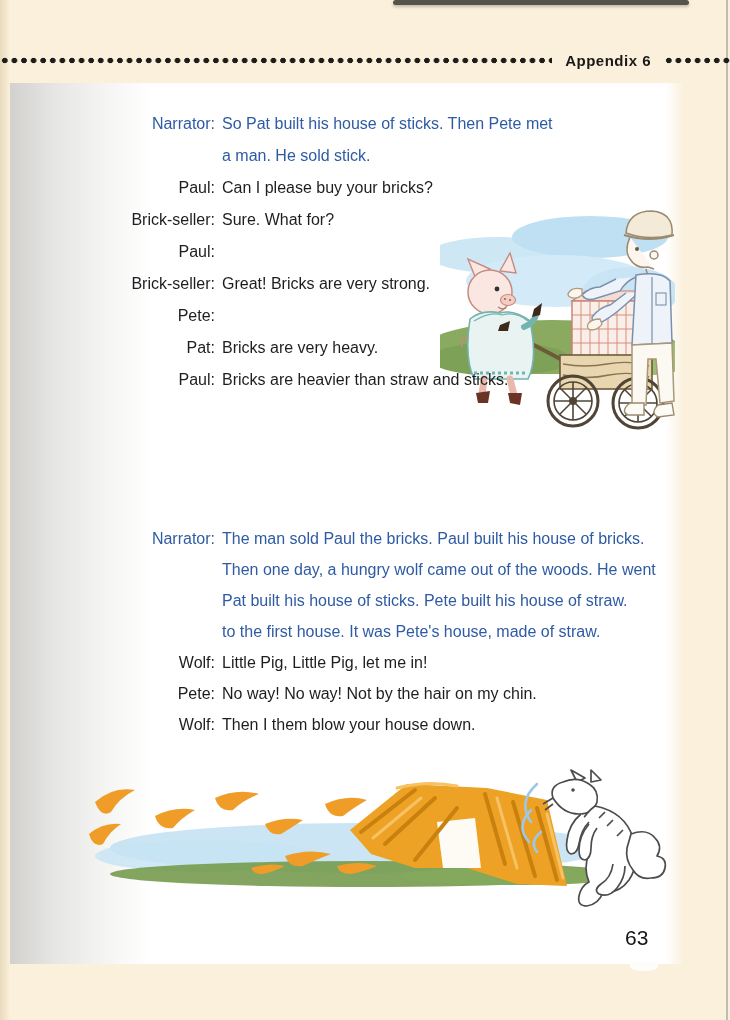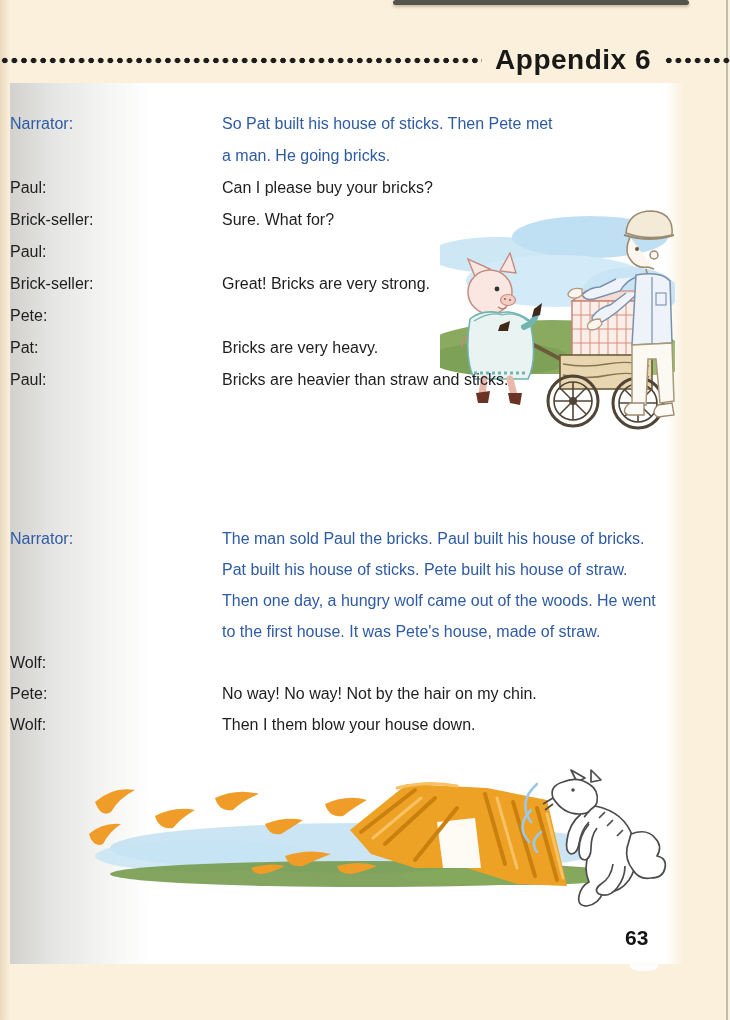--- a/index.html
+++ b/index.html
@@ -21,37 +21,37 @@
     background:linear-gradient(90deg,#d2d1ce 0px,#e6e6e4 45px,#f3f3f1 90px,#ffffff 140px,
                #ffffff calc(100% - 16px),#fbf2e0 100%);}
   .page-curl{position:absolute;left:630px;top:962px;width:28px;height:9px;background:#fdfdfc;
     border-radius:0 0 60% 60%;}
   
   .header-row{position:absolute;left:0;top:46px;width:730px;height:28px;display:flex;align-items:center;}
   .dots{height:7px;background-image:radial-gradient(circle,#1d1d1b 2.5px,rgba(0,0,0,0) 3.1px);
     background-size:9.6px 7px;background-repeat:repeat-x;background-position:left center;}
   .dots-left{flex:1;}
   .dots-right{width:66px;}
-  .appendix-title{margin:0 13px;font-size:28px;font-weight:700;color:#191918;letter-spacing:.5px;white-space:nowrap;}
+  .appendix-title{margin:0 13px;font-size:15px;font-weight:700;color:#191918;letter-spacing:.5px;white-space:nowrap;}
   
   .script-block{position:absolute;left:10px;width:714px;z-index:2;}
   .block1{top:108px;}
   .block2{top:523px;}
   .entry{display:grid;grid-template-columns:205px 1fr;column-gap:7px;}
-  .speaker{text-align:left;}
+  .speaker{text-align:right;}
   .speaker,.line{font-size:16px;color:#1e1e1e;white-space:nowrap;}
   .block1 .speaker,.block1 .line{line-height:32px;height:32px;}
   .block2 .speaker,.block2 .line{line-height:31px;height:31px;}
   .narrator{color:#2e5ba4;}
   
   .illus{position:absolute;z-index:1;}
   .illus-cart{left:440px;top:197px;width:235px;height:238px;}
   .illus-straw{left:85px;top:768px;width:585px;height:142px;}
   
-  .page-number{position:absolute;left:625px;top:926px;font-size:21px;font-weight:700;color:#141414;z-index:2;}
+  .page-number{position:absolute;left:625px;top:926px;font-size:21px;font-weight:400;color:#141414;z-index:2;}
 </style>
 </head>
 <body>
 
 <div class="left-band"></div>
 <div class="top-bar"></div>
 <div class="right-edge"></div>
 <div class="page"></div>
 <div class="page-curl"></div>
 
@@ -217,21 +217,21 @@
     <path d="M546,66 q16,-6 24,4 q8,8 2,18 q10,2 8,12 q-2,10 -14,10 q-12,2 -18,-8 q-8,-10 -6,-22 Z"></path>
     <path d="M520,44 l-6,6 M528,52 l-6,6 M538,62 l-6,6" fill="none"></path>
   </g>
 </svg>
 
 <div class="script-block block1">
     <div class="entry">
       <div class="speaker narrator">Narrator:</div>
       <div>
         <div class="line narrator">So Pat built his house of sticks. Then Pete met</div>
-        <div class="line narrator">a man. He going bricks.</div>
+        <div class="line narrator">a man. He sold stick.</div>
       </div>
     </div>
     <div class="entry">
       <div class="speaker">Paul:</div>
       <div>
         <div class="line">Can I please buy your bricks?</div>
       </div>
     </div>
     <div class="entry">
       <div class="speaker">Brick-seller:</div>
@@ -262,27 +262,30 @@
       <div>
         <div class="line">Bricks are heavier than straw and sticks.</div>
       </div>
     </div>
   </div>
 <div class="script-block block2">
     <div class="entry">
       <div class="speaker narrator">Narrator:</div>
       <div>
         <div class="line narrator">The man sold Paul the bricks. Paul built his house of bricks.</div>
+        <div class="line narrator">Then one day, a hungry wolf came out of the woods. He went</div>
         <div class="line narrator">Pat built his house of sticks. Pete built his house of straw.</div>
-        <div class="line narrator">Then one day, a hungry wolf came out of the woods. He went</div>
         <div class="line narrator">to the first house. It was Pete's house, made of straw.</div>
       </div>
     </div>
     <div class="entry">
       <div class="speaker">Wolf:</div>
+      <div>
+        <div class="line">Little Pig, Little Pig, let me in!</div>
+      </div>
     </div>
     <div class="entry">
       <div class="speaker">Pete:</div>
       <div>
         <div class="line">No way! No way! Not by the hair on my chin.</div>
       </div>
     </div>
     <div class="entry">
       <div class="speaker">Wolf:</div>
       <div>

